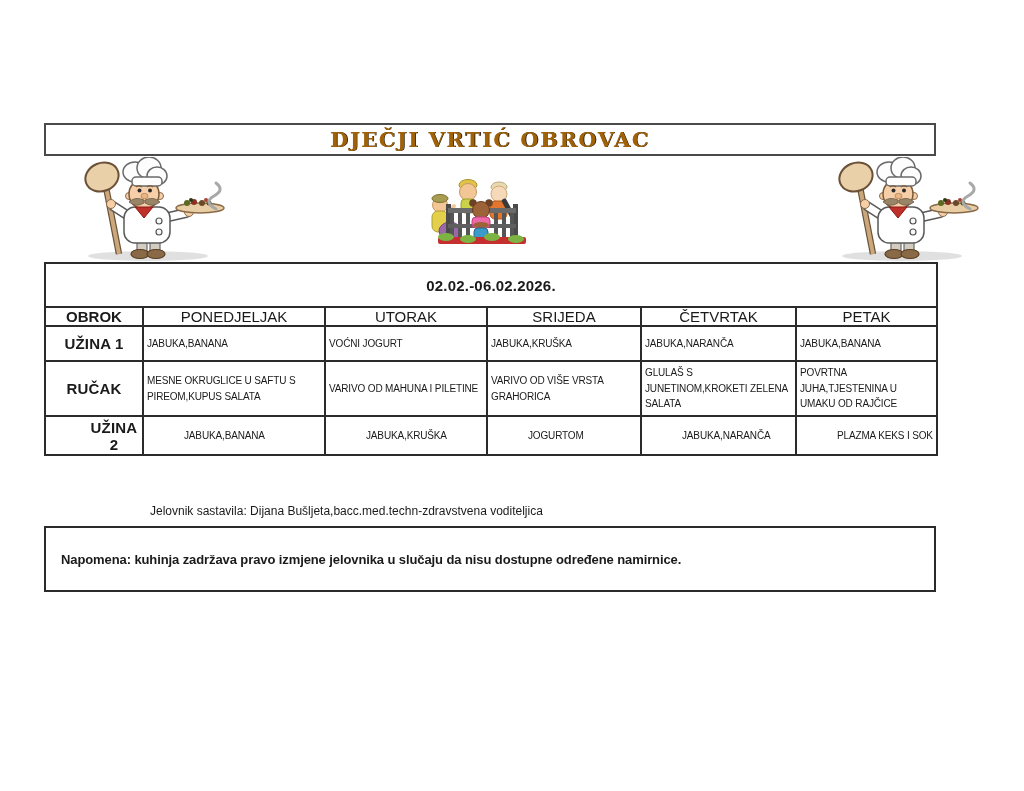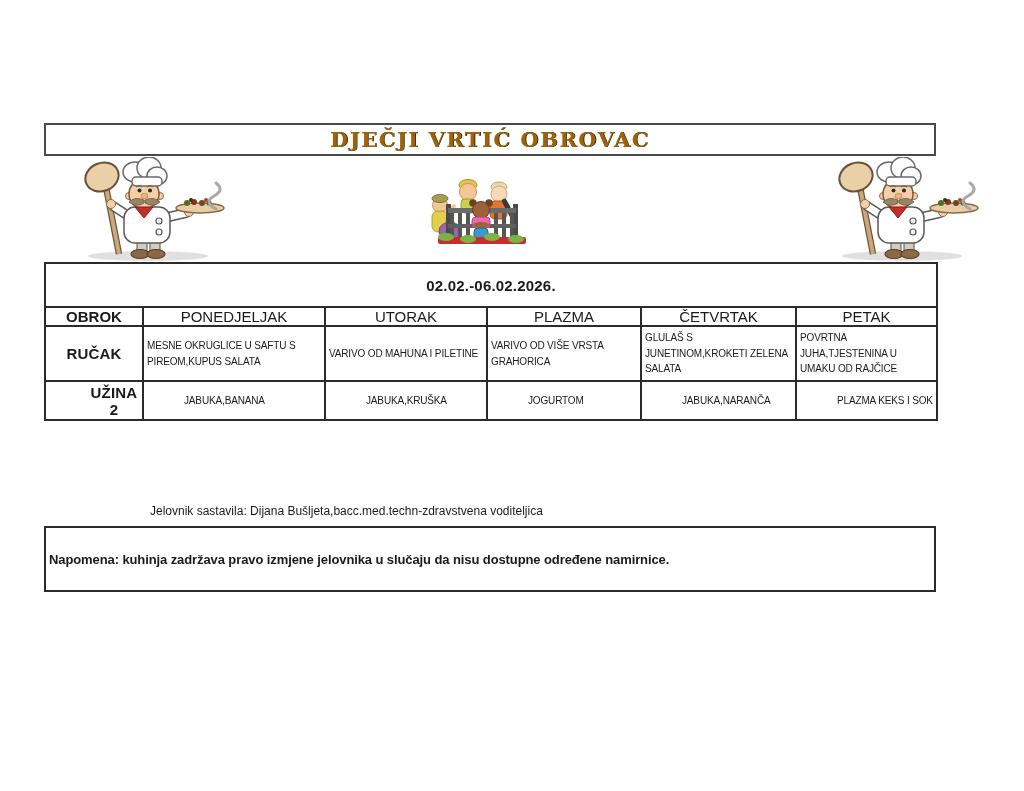--- a/index.html
+++ b/index.html
@@ -38,21 +38,21 @@
   tr.r-rucak td   { height:55px; }
   tr.r-uzina2 td  { height:39px;padding-left:40px; }
 
   .footer-note {
     position:absolute; left:150px; top:504px; font-size:12px; color:#1a1a1a;
   }
   .note-box {
     position:absolute; left:44px; top:526px; width:892px; height:66px;
     border:2px solid #2b2b2b; display:flex; align-items:center; background:#fff;
   }
-  .note-text { font-weight:bold; font-size:13px; padding-left:3px; letter-spacing:-0.1px; }
+  .note-text { font-weight:bold; font-size:13px; padding-left:15px; letter-spacing:-0.1px; }
 </style>
 </head>
 <body>
 
 <div class="page">
 
   <div class="title-box">
     <span class="title-text">DJEČJI VRTIĆ OBROVAC</span>
   </div>
 
@@ -211,23 +211,31 @@
         <col style="width:141px">
     </colgroup>
     <tbody>
       <tr>
         <td class="date-cell" colspan="6">02.02.-06.02.2026.</td>
       </tr>
       <tr>
         <td class="col-head first">OBROK</td>
         <td class="col-head">PONEDJELJAK</td>
         <td class="col-head">UTORAK</td>
-        <td class="col-head">PLAZMA</td>
+        <td class="col-head">SRIJEDA</td>
         <td class="col-head">ČETVRTAK</td>
         <td class="col-head">PETAK</td>
+      </tr>
+      <tr class="r-uzina1">
+        <td class="meal-label">UŽINA 1</td>
+        <td class="item-cell">JABUKA,BANANA</td>
+        <td class="item-cell">VOĆNI JOGURT</td>
+        <td class="item-cell">JABUKA,KRUŠKA</td>
+        <td class="item-cell">JABUKA,NARANČA</td>
+        <td class="item-cell">JABUKA,BANANA</td>
       </tr>
       <tr class="r-rucak">
         <td class="meal-label">RUČAK</td>
         <td class="item-cell">MESNE OKRUGLICE U SAFTU S PIREOM,KUPUS SALATA</td>
         <td class="item-cell">VARIVO OD MAHUNA I PILETINE</td>
         <td class="item-cell">VARIVO OD VIŠE VRSTA GRAHORICA</td>
         <td class="item-cell">GLULAŠ S JUNETINOM,KROKETI ZELENA SALATA</td>
         <td class="item-cell">POVRTNA JUHA,TJESTENINA U UMAKU OD RAJČICE</td>
       </tr>
       <tr class="r-uzina2">

